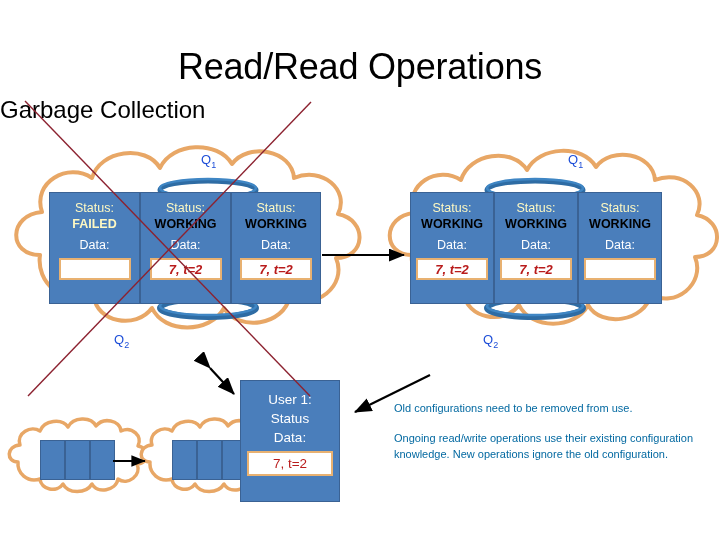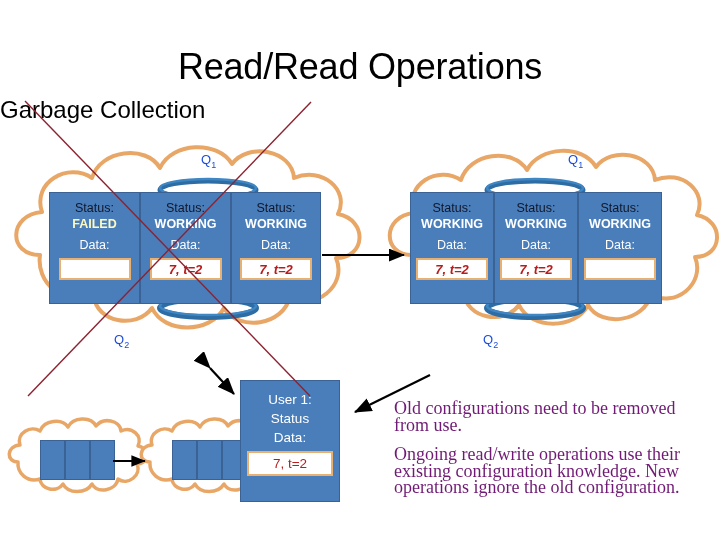--- a/index.html
+++ b/index.html
@@ -40,32 +40,32 @@
     border:1px solid #3a6294;
     box-sizing:border-box;
     display:flex;
     flex-direction:column;
     align-items:center;
     justify-content:flex-start;
     padding-top:7px;
   }
   .panel .lbl{
     font-size:12.5px;
-    color:#0f172a;
+    color:#fef9c3;
     line-height:16px;
     white-space:nowrap;
   }
   .panel .stat{
     font-size:12.5px;
     line-height:16px;
     font-weight:bold;
     white-space:nowrap;
   }
   .stat.failed{color:#fef9c3;}
-  .stat.working{color:#ffffff;}
+  .stat.working{color:#000000;}
   .panel .datalbl{
     font-size:12.5px;color:#ffffff;line-height:16px;margin-top:5px;
   }
   .databox{
     margin-top:5px;
     background:#ffffff;
     border:2px solid #e8b171;
     height:22px;
     width:72px;
     display:flex;align-items:center;justify-content:center;
@@ -97,24 +97,23 @@
     padding-top:9px;
   }
   .userbox .uline{font-size:13.5px;color:#ffffff;line-height:19px;white-space:nowrap;}
   .userbox .databox{margin-top:4px;width:86px;height:25px;}
   .userbox .databox span{font-style:normal;font-weight:normal;font-size:13.5px;}
 
   
   .notes{position:absolute;z-index:5;width:305px;}
   .notes p{
     margin:0 0 13px 0;
-    font-size:18px;
+    font-size:11px;
     line-height:16.5px;
-    color:#701a75;
-    font-family:Liberation Serif, serif;
+    color:#0369a1;
   }
   .notes p:last-child{margin-bottom:4px;}
 
   
   .mini{position:absolute;z-index:4;display:flex;}
   .mini .mp{
     width:25px;height:40px;
     background:#4a7ebb;border:1px solid #3a6294;box-sizing:border-box;
   }
 </style>

